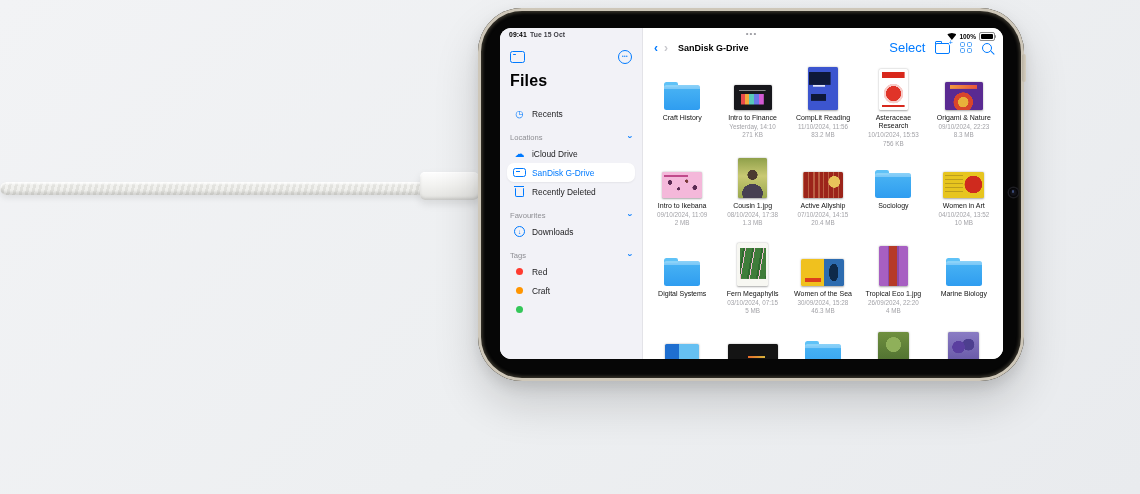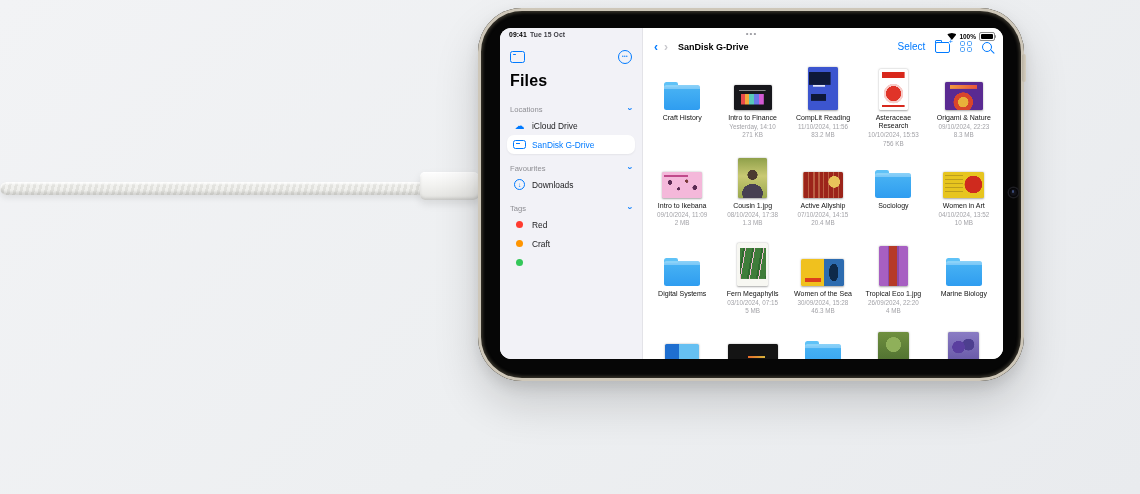--- a/index.html
+++ b/index.html
@@ -66,21 +66,21 @@
   .tag-dot{width:7px;height:7px;border-radius:50%;}
 
   
   .main{position:relative;flex:1;background:#fff;}
   .toolbar{position:absolute;left:0;right:0;top:12px;display:flex;align-items:center;padding:0 11px;gap:6px;}
   .nav-chev{font-size:12px;font-weight:bold;line-height:1;}
   .nav-back{color:#007aff;}.nav-back::before{content:"‹";}
   .nav-fwd{color:#c7c7cc;}.nav-fwd::before{content:"›";}
   .tb-title{font-size:9px;font-weight:bold;color:#000;margin-left:4px;}
   .tb-right{margin-left:auto;display:flex;align-items:center;gap:10px;}
-  .tb-select{font-size:10px;color:#007aff;}
+  .tb-select{font-size:13px;color:#007aff;}
   .icon-folder-plus{position:relative;width:13px;height:9px;border:1.2px solid #007aff;border-radius:2px;margin-top:2px;}
   .icon-folder-plus::before{content:"";position:absolute;left:-1.2px;top:-3px;width:4.5px;height:1.6px;border:1.2px solid #007aff;border-bottom:none;border-radius:1.5px 1.5px 0 0;}
   .icon-folder-plus::after{content:"+";position:absolute;right:-3.5px;top:-5px;font-size:7px;color:#007aff;background:#fff;border-radius:50%;line-height:1;}
   .icon-grid{display:grid;grid-template-columns:5px 5px;grid-template-rows:5px 5px;gap:1.6px;}
   .icon-grid span{border:1.1px solid #4da0f7;border-radius:1.6px;}
   .icon-search{position:relative;width:8px;height:8px;border:1.4px solid #007aff;border-radius:50%;}
   .icon-search::after{content:"";position:absolute;width:4.5px;height:1.4px;background:#007aff;transform:rotate(45deg);right:-3.5px;bottom:-1.5px;border-radius:1px;}
 
   .grid{position:absolute;left:4px;right:4px;top:36px;display:grid;grid-template-columns:repeat(5,1fr);grid-auto-rows:88px;}
   .cell{display:flex;flex-direction:column;align-items:center;text-align:center;}
@@ -135,36 +135,48 @@
         <span class="battery"></span>
       </div>
 
       <div class="sidebar">
         <div class="sb-head">
           <span class="icon-sidebar"></span>
           <span class="icon-more"></span>
         </div>
         <div class="sb-title">Files</div>
 
+        <div class="sb-item">
+          <span class="si">
+              <span class="icon-clock"></span>
+            </span>
+          <span>Recents</span>
+        </div>
 
         <div class="sb-section">
           <span>Locations</span>
           <span class="chev-down"></span>
         </div>
         <div class="sb-item">
           <span class="si">
               <span class="icon-cloud"></span>
             </span>
           <span>iCloud Drive</span>
         </div>
         <div class="sb-item selected">
           <span class="si">
               <span class="icon-drive"></span>
             </span>
           <span>SanDisk G-Drive</span>
+        </div>
+        <div class="sb-item">
+          <span class="si">
+              <span class="icon-trash"></span>
+            </span>
+          <span>Recently Deleted</span>
         </div>
 
         <div class="sb-section">
           <span>Favourites</span>
           <span class="chev-down"></span>
         </div>
         <div class="sb-item">
           <span class="si">
               <span class="icon-download"></span>
             </span>

